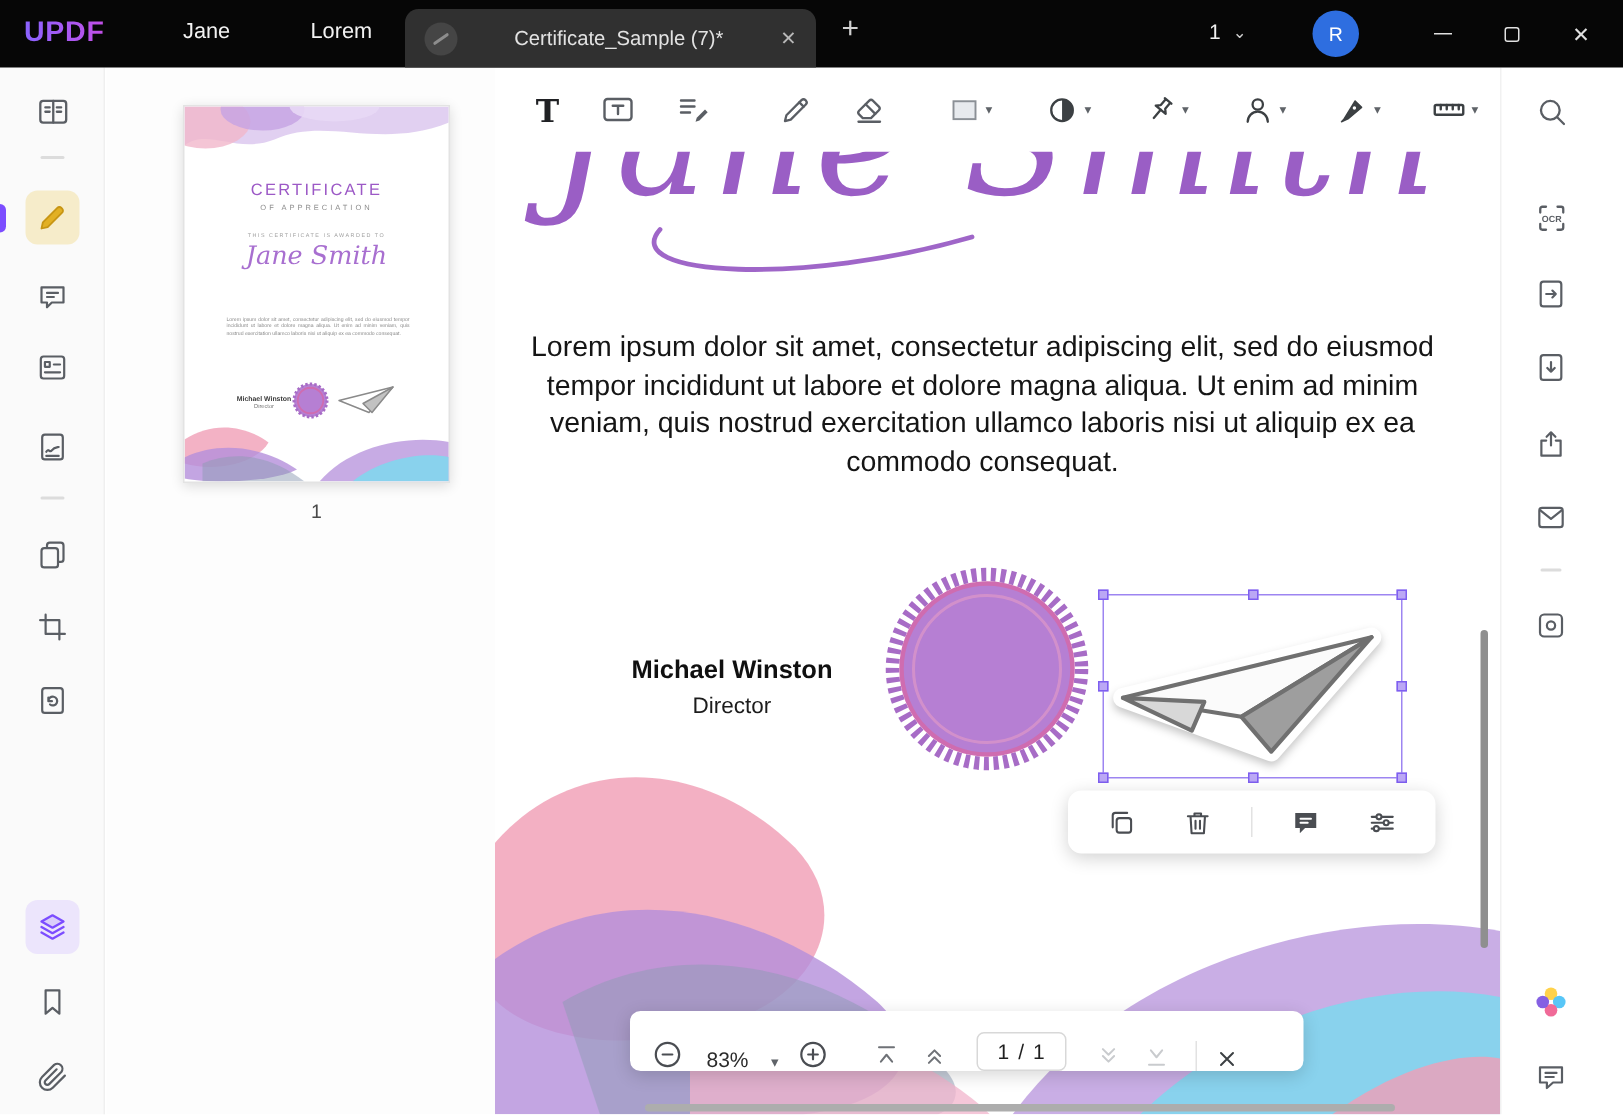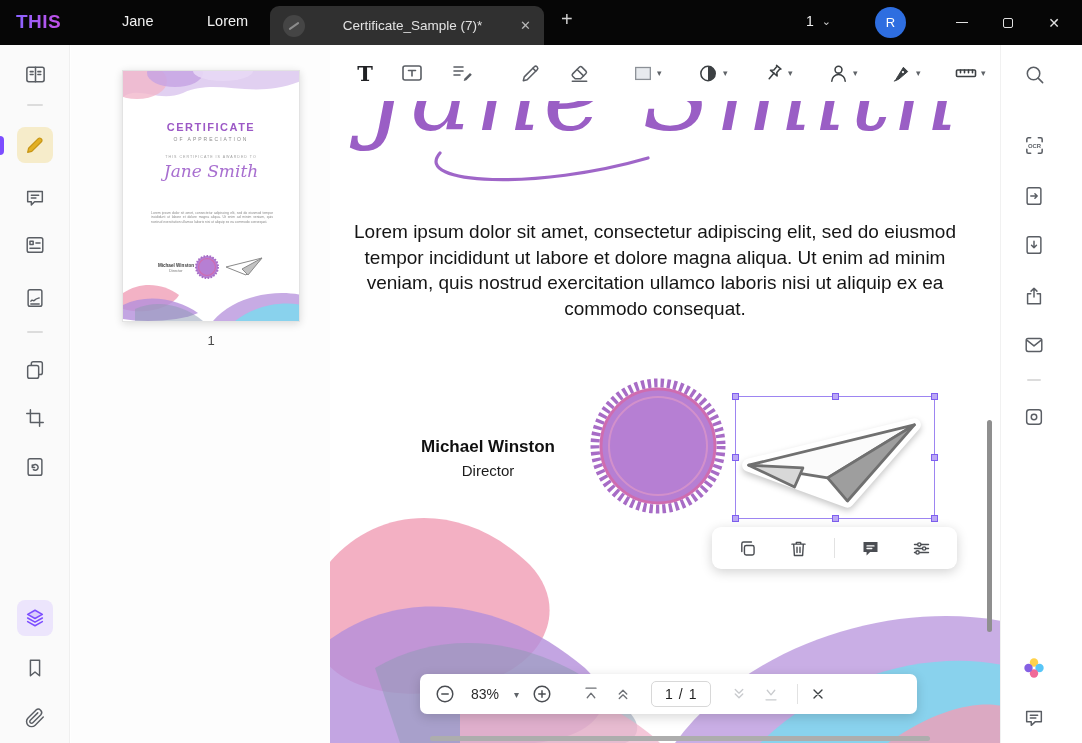--- a/index.html
+++ b/index.html
@@ -35,21 +35,21 @@
   .rail-div{position:absolute;left:27px;width:16px;height:2px;background:#dcdcdc;border-radius:1px}
   .active-edit{background:#f6ecca}
   .active-layers{background:#ece5fc}
   .rail-indicator{position:absolute;left:0;top:136px;width:4px;height:19px;background:#7c4dff;border-radius:0 4px 4px 0;z-index:60}
 
   
   .thumb-panel{position:absolute;left:71px;top:45px;bottom:0;width:259px;background:#fdfdfd;z-index:5}
   .thumb-page{position:absolute;left:51px;top:25px;width:178px;height:252px;background:#fff;border:1px solid #e3e3e3;
               box-shadow:0 2px 8px rgba(0,0,0,.14);overflow:hidden;cursor:pointer}
   .thumb-num{position:absolute;left:51px;top:288px;width:178px;text-align:center;font-size:13px;color:#4a4a4a}
-  .mc-title{position:absolute;left:0;top:50px;width:100%;text-align:center;font-size:11px;font-weight:bold;letter-spacing:1.5px;color:#9c59c6}
+  .mc-title{position:absolute;left:0;top:50px;width:100%;text-align:center;font-size:11px;font-weight:normal;letter-spacing:1.5px;color:#9c59c6}
   .mc-sub{position:absolute;left:0;top:65px;width:100%;text-align:center;font-size:5px;letter-spacing:2px;color:#8d8d8d}
   .mc-award{position:absolute;left:0;top:84px;width:100%;text-align:center;font-size:3.6px;letter-spacing:1px;color:#a0a0a0}
   .mc-name{position:absolute;left:0;top:90px;width:100%;text-align:center;font-family:"DejaVu Serif",serif;font-style:italic;font-size:17px;color:#a86fd0}
   .mc-body{position:absolute;left:28px;top:140px;width:122px;font-size:3.4px;line-height:4.4px;text-align:justify;color:#8a8a8a}
   .mc-signer{position:absolute;left:18px;top:192px;width:70px;text-align:center;font-size:4.6px;font-weight:bold;color:#3a3a3a}
   .mc-role{position:absolute;left:18px;top:198px;width:70px;text-align:center;font-size:3.8px;color:#777}
   .mc-seal{position:absolute;left:70px;top:182px}
   .mc-plane{position:absolute;left:100px;top:181px}
   .mc-blobs{position:absolute;left:0;top:0}
   .mc-waves{position:absolute;left:0;bottom:0}
@@ -78,41 +78,41 @@
   .handle{position:absolute;width:7px;height:7px;background:#bba8f5;border:1.5px solid #7e5ff0;z-index:4}
   .h-tl{left:-4px;top:-4px}.h-t{left:96px;top:-4px}.h-tr{right:-4px;top:-4px}
   .h-l{left:-4px;top:57px}.h-r{right:-4px;top:57px}
   .h-bl{left:-4px;bottom:-4px}.h-b{left:96px;bottom:-4px}.h-br{right:-4px;bottom:-4px}
 
   .sel-toolbar{position:absolute;left:382px;top:426px;width:245px;height:42px;background:#fff;border-radius:9px;
                box-shadow:0 3px 12px rgba(0,0,0,.18);display:flex;align-items:center;justify-content:space-evenly;z-index:5}
   .sel-div{width:1px;height:20px;background:#e2e2e2}
   .sel-btn{display:flex;align-items:center;justify-content:center;width:30px;height:30px;cursor:pointer}
 
-  .zoom-toolbar{position:absolute;left:90px;top:629px;width:497px;height:40px;background:#fff;border-radius:7px;
-                box-shadow:0 3px 12px rgba(0,0,0,.16);display:flex;align-items:center;padding:0 14px;gap:12px;z-index:9}
+  .zoom-toolbar{position:absolute;left:90px;top:629px;width:449px;height:40px;background:#fff;border-radius:7px;
+                box-shadow:0 3px 12px rgba(0,0,0,.16);display:flex;align-items:flex-end;padding:0 14px;gap:12px;z-index:9}
   .zoom-level{font-size:14px;color:#2b2b2b;min-width:34px;text-align:center;cursor:pointer}
   .zcaret{font-size:10px;color:#5f6368;cursor:pointer}
   .page-box{border:1px solid #d8d8d8;border-radius:5px;padding:4px 13px;font-size:14px;color:#1f1f1f;display:flex;gap:6px;margin:0 6px}
   .zbtn{display:flex;align-items:center;justify-content:center;cursor:pointer}
   .zdiv{width:1px;height:20px;background:#e2e2e2;margin-left:4px}
   .hscroll{position:absolute;left:100px;bottom:2px;width:500px;height:5px;background:#adadad;border-radius:3px;z-index:9;cursor:pointer}
 
   .vscroll{position:absolute;left:987px;top:420px;width:5px;height:212px;background:#8f8f8f;border-radius:3px;z-index:40;cursor:pointer}
 
   
   .right-rail{position:absolute;right:0;top:45px;bottom:0;width:82px;background:#fff;border-left:1px solid #f1f1f1;z-index:10}
   .rr-item{position:absolute;left:15px;width:36px;height:36px;display:flex;align-items:center;justify-content:center;cursor:pointer}
   .rr-div{position:absolute;left:26px;width:14px;height:2px;background:#dcdcdc;border-radius:1px}
 </style>
 </head>
 <body>
 
 <div class="titlebar">
-  <div class="logo">THIS</div>
+  <div class="logo">UPDF</div>
   <div class="menu-item menu-file">Jane</div>
   <div class="menu-item menu-help">Lorem</div>
   <div class="tab">
     <span class="tab-doc-icon"></span>
     <span class="tab-title">Certificate_Sample (7)*</span>
     <span class="tab-close">✕</span>
   </div>
   <div class="newtab">+</div>
   <div class="wincount">
     <span>1</span>

